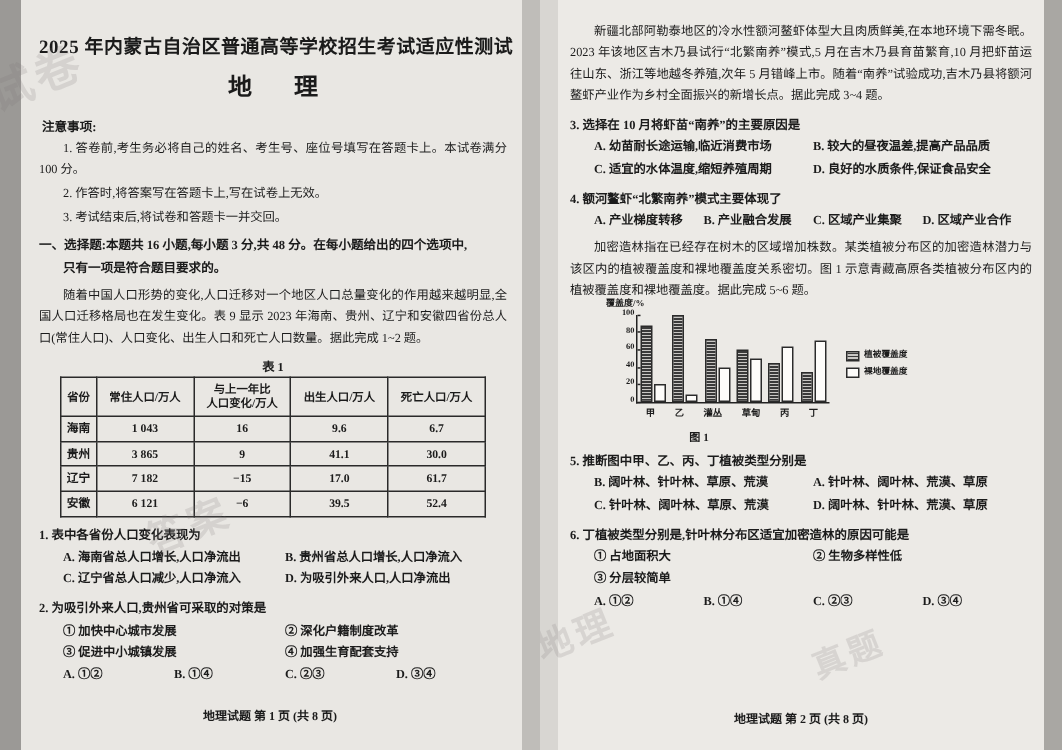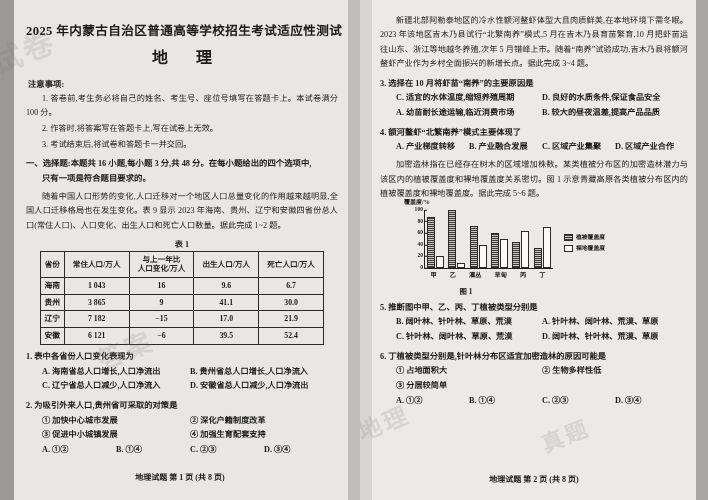--- a/index.html
+++ b/index.html
@@ -189,21 +189,21 @@
           <td>3 865</td>
           <td>9</td>
           <td>41.1</td>
           <td>30.0</td>
         </tr>
         <tr>
           <td>辽宁</td>
           <td>7 182</td>
           <td>−15</td>
           <td>17.0</td>
-          <td>21.9</td>
+          <td>61.7</td>
         </tr>
         <tr>
           <td>安徽</td>
           <td>6 121</td>
           <td>−6</td>
           <td>39.5</td>
           <td>52.4</td>
         </tr>
       </tbody>
     </table>
@@ -213,21 +213,21 @@
         <span>1.</span>
         <span>表中各省份人口变化表现为</span>
       </span>
     </div>
     <div class="opts two">
       <div>A. 海南省总人口增长,人口净流出</div>
       <div>B. 贵州省总人口增长,人口净流入</div>
     </div>
     <div class="opts two">
       <div>C. 辽宁省总人口减少,人口净流入</div>
-      <div>D. 安徽省总人口减少,人口净流出</div>
+      <div>D. 为吸引外来人口,人口净流出</div>
     </div>
 
     <div class="q">
       <span class="q-stem">
         <span>2.</span>
         <span>为吸引外来人口,贵州省可采取的对策是</span>
       </span>
     </div>
     <div class="opts two">
       <div>① 加快中心城市发展</div>
@@ -254,26 +254,26 @@
 
     <div class="para" style="margin-top:4px;">新疆北部阿勒泰地区的冷水性额河鳌虾体型大且肉质鲜美,在本地环境下需冬眠。2023 年该地区吉木乃县试行“北繁南养”模式,5 月在吉木乃县育苗繁育,10 月把虾苗运往山东、浙江等地越冬养殖,次年 5 月错峰上市。随着“南养”试验成功,吉木乃县将额河鳌虾产业作为乡村全面振兴的新增长点。据此完成 3~4 题。</div>
 
     <div class="q">
       <span class="q-stem">
         <span>3.</span>
         <span>选择在 10 月将虾苗“南养”的主要原因是</span>
       </span>
     </div>
     <div class="opts two">
+      <div>A. 幼苗耐长途运输,临近消费市场</div>
+      <div>B. 较大的昼夜温差,提高产品品质</div>
+    </div>
+    <div class="opts two">
       <div>C. 适宜的水体温度,缩短养殖周期</div>
       <div>D. 良好的水质条件,保证食品安全</div>
-    </div>
-    <div class="opts two">
-      <div>A. 幼苗耐长途运输,临近消费市场</div>
-      <div>B. 较大的昼夜温差,提高产品品质</div>
     </div>
 
     <div class="q">
       <span class="q-stem">
         <span>4.</span>
         <span>额河鳌虾“北繁南养”模式主要体现了</span>
       </span>
     </div>
     <div class="opts four">
       <div>A. 产业梯度转移</div>

